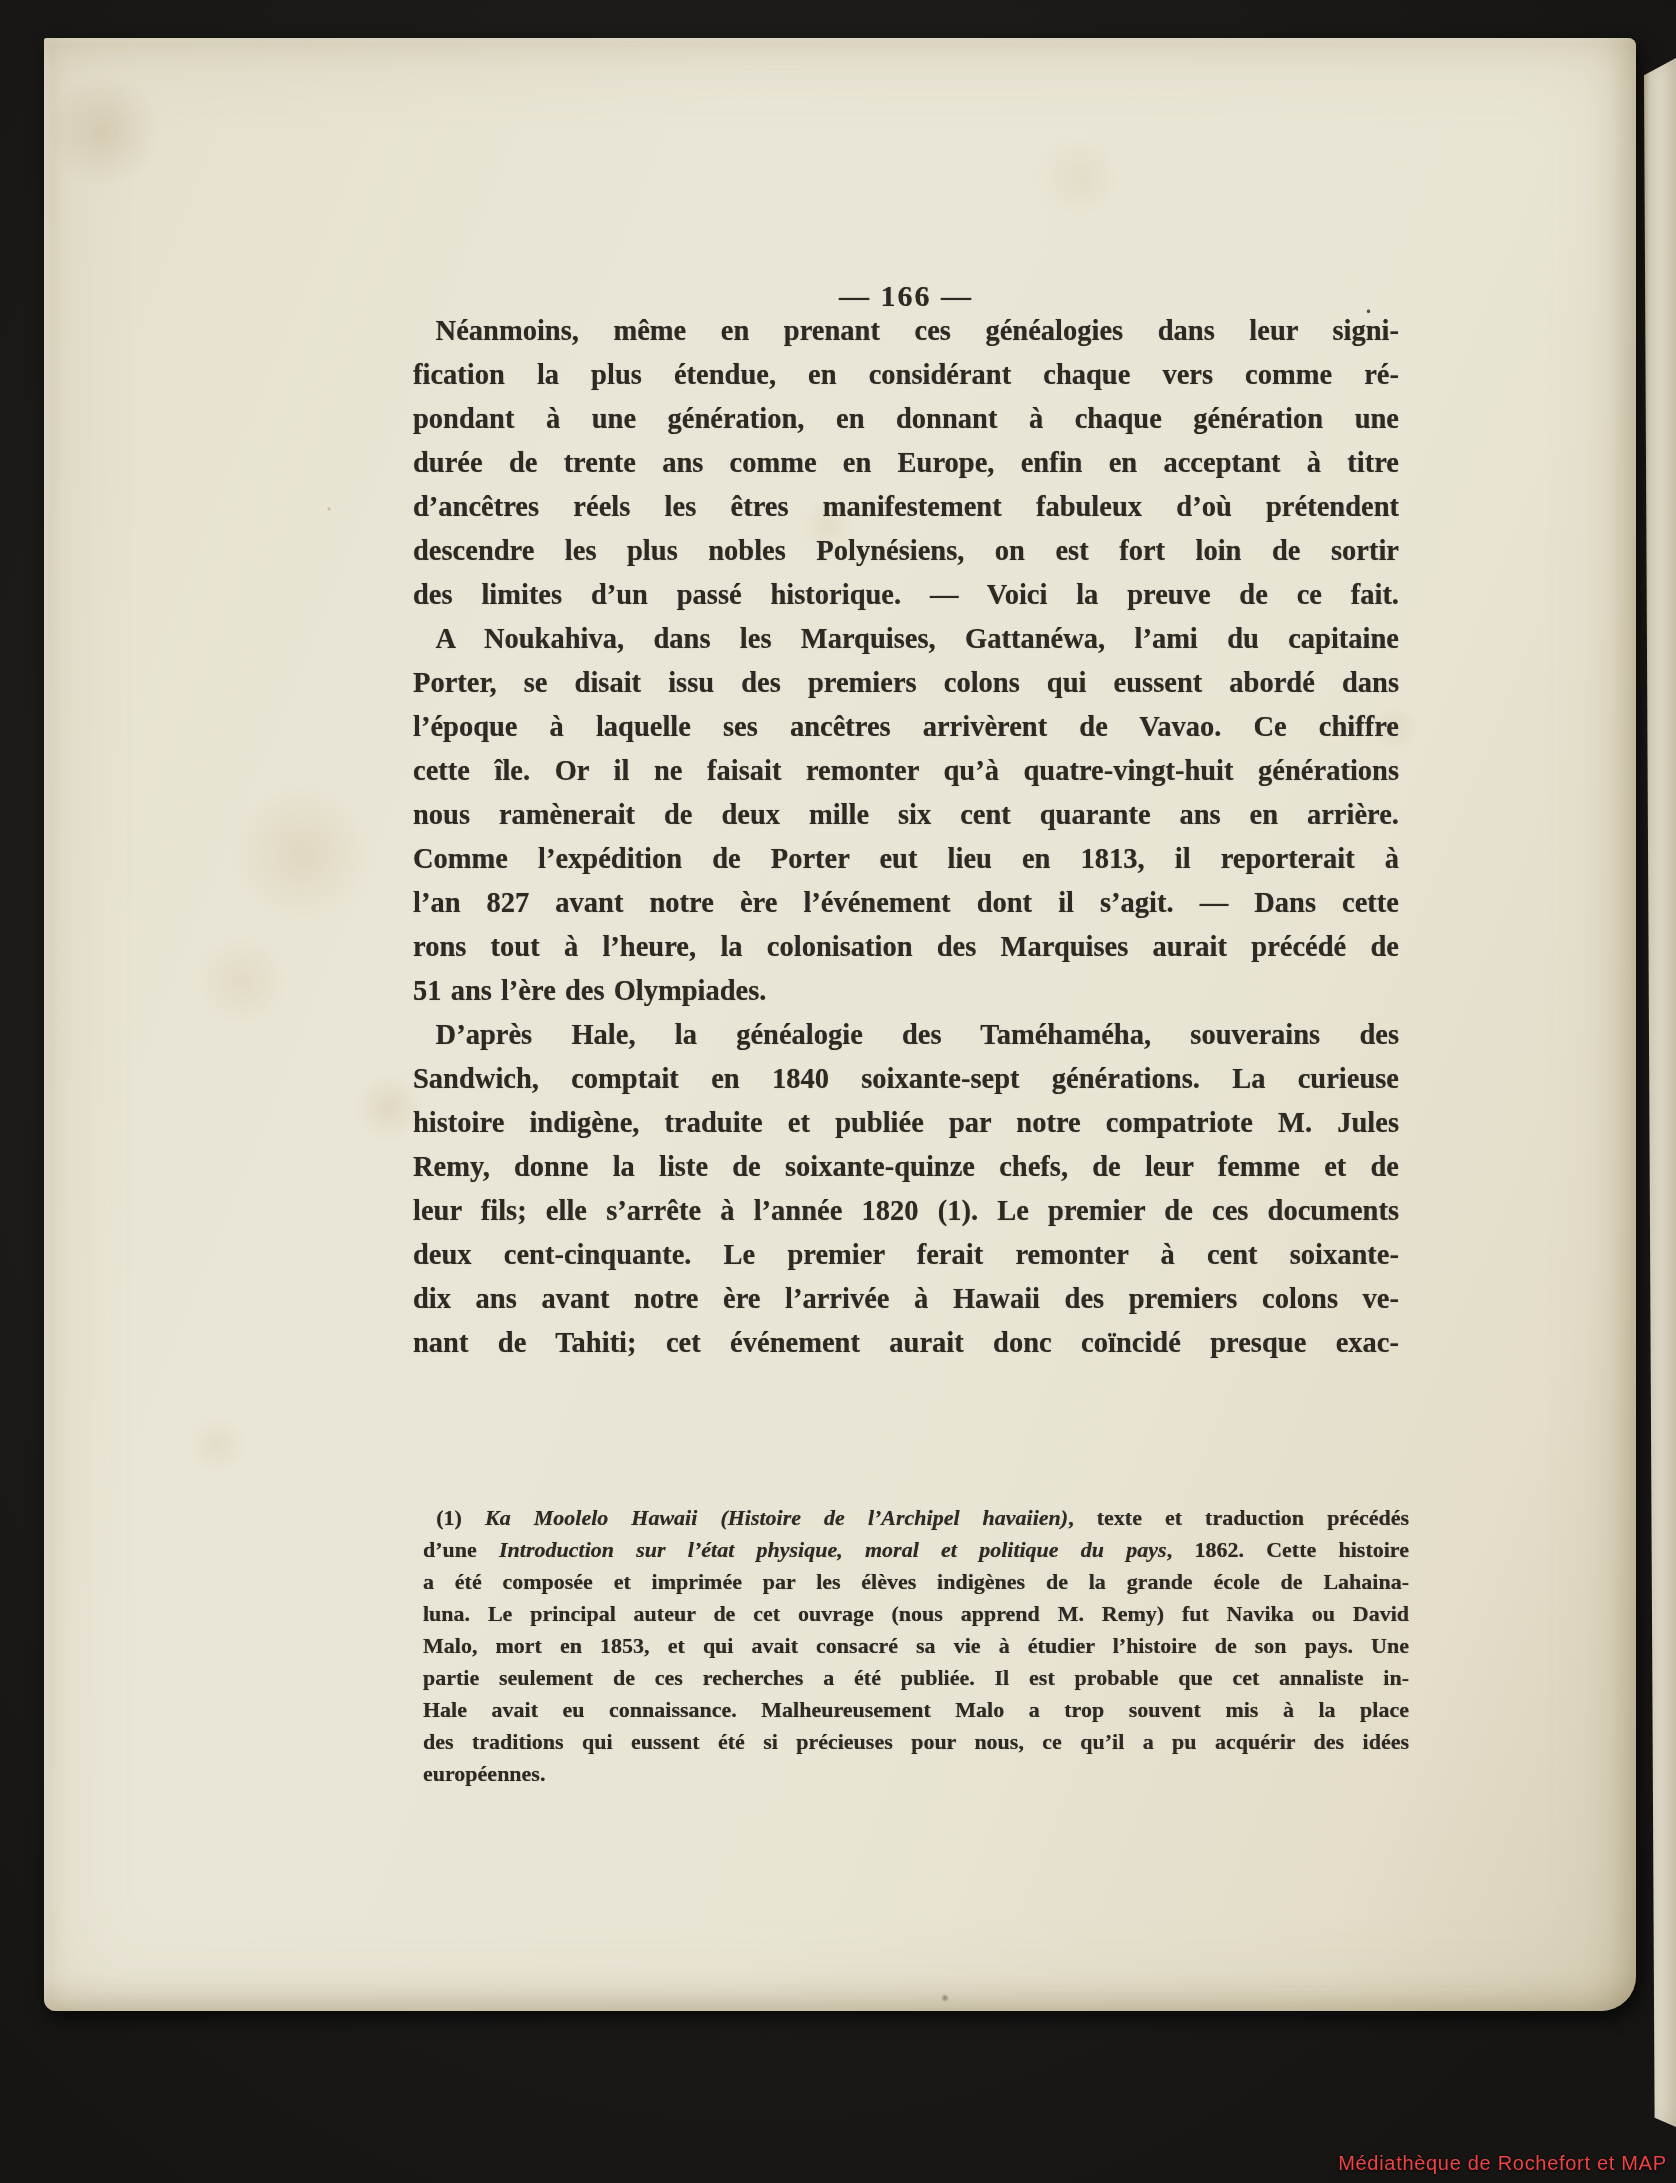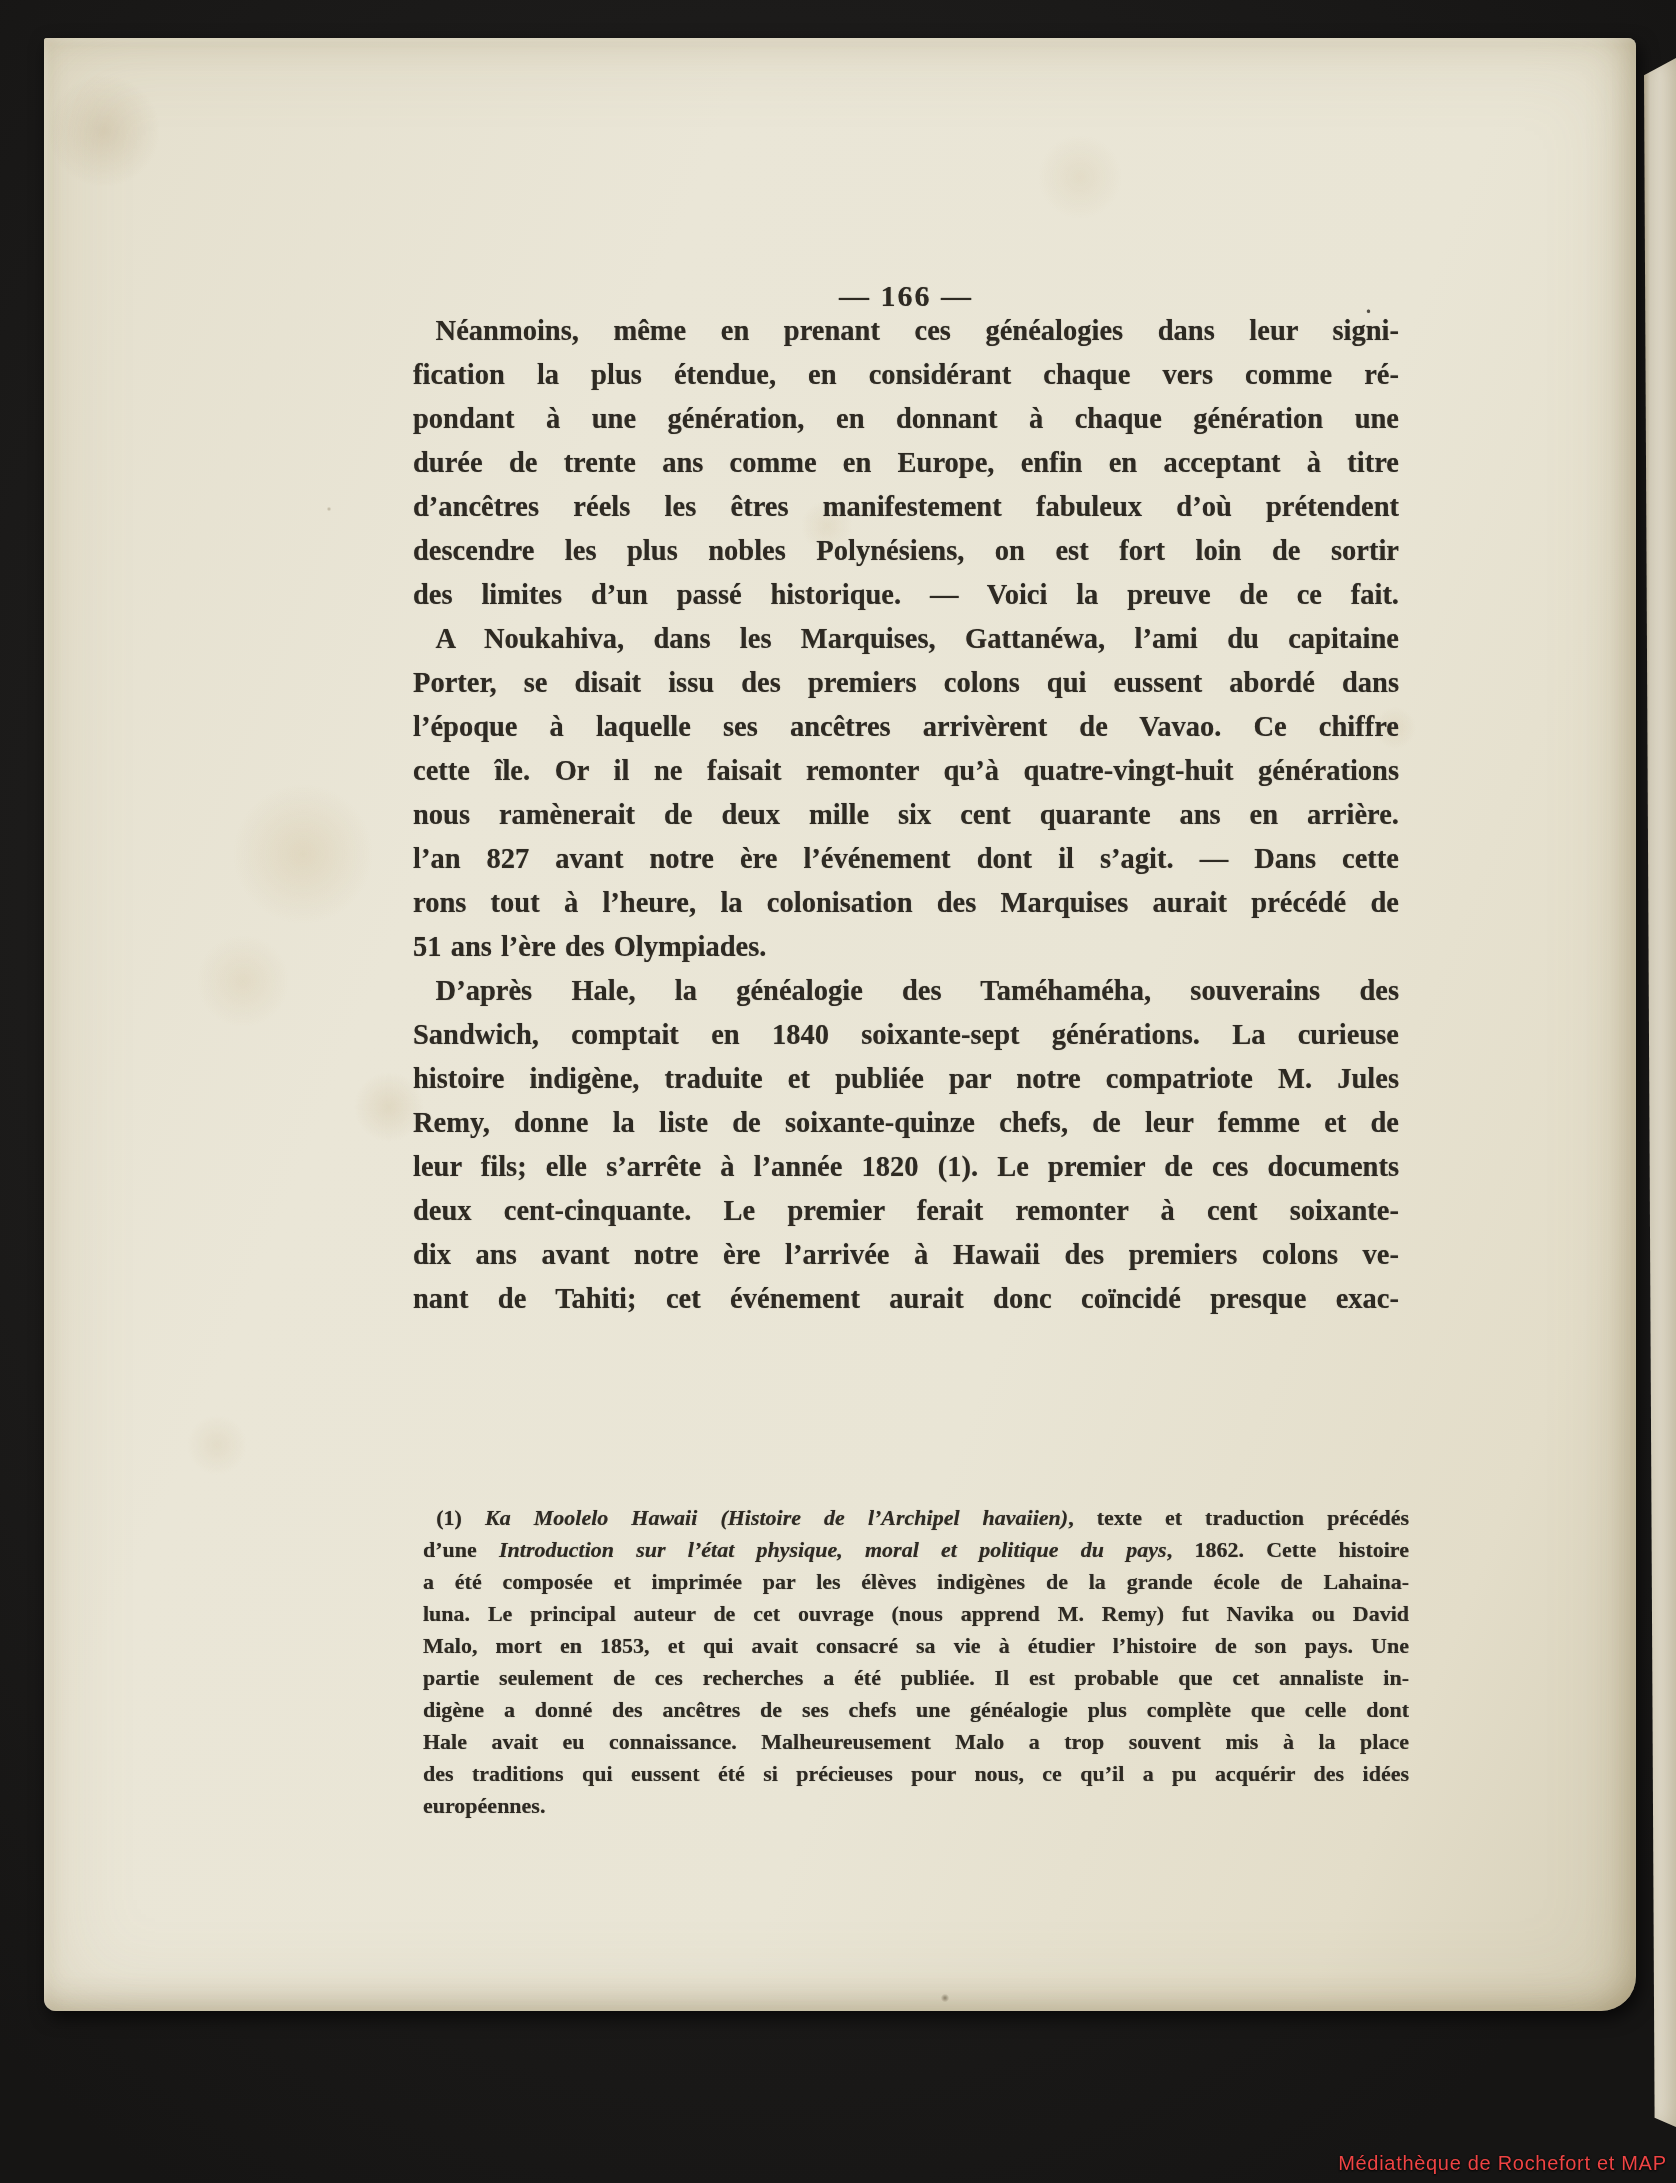--- a/index.html
+++ b/index.html
@@ -126,20 +126,21 @@
       <div class="ln">descendre les plus nobles Polynésiens, on est fort loin de sortir</div>
       <div class="ln">des limites d’un passé historique. — Voici la preuve de ce fait.</div>
     </div>
 
     <div>
       <div class="ln ind">A Noukahiva, dans les Marquises, Gattanéwa, l’ami du capitaine</div>
       <div class="ln">Porter, se disait issu des premiers colons qui eussent abordé dans</div>
       <div class="ln">l’époque à laquelle ses ancêtres arrivèrent de Vavao. Ce chiffre</div>
       <div class="ln">cette île. Or il ne faisait remonter qu’à quatre-vingt-huit générations</div>
       <div class="ln">nous ramènerait de deux mille six cent quarante ans en arrière.</div>
+      <div class="ln">Comme l’expédition de Porter eut lieu en 1813, il reporterait à</div>
       <div class="ln">l’an 827 avant notre ère l’événement dont il s’agit. — Dans cette</div>
       <div class="ln">rons tout à l’heure, la colonisation des Marquises aurait précédé de</div>
       <div class="ln short">51 ans l’ère des Olympiades.</div>
     </div>
 
     <div>
       <div class="ln ind">D’après Hale, la généalogie des Taméhaméha, souverains des</div>
       <div class="ln">Sandwich, comptait en 1840 soixante-sept générations. La curieuse</div>
       <div class="ln">histoire indigène, traduite et publiée par notre compatriote M. Jules</div>
       <div class="ln">Remy, donne la liste de soixante-quinze chefs, de leur femme et de</div>
@@ -154,21 +155,20 @@
     <div class="fn-ln ind">
       <span>(1) </span><span class="it">Ka Moolelo Hawaii (Histoire de l’Archipel havaiien)</span><span>, texte et traduction précédés</span>
     </div>
     <div class="fn-ln">
       <span>d’une </span><span class="it">Introduction sur l’état physique, moral et politique du pays</span><span>, 1862. Cette histoire</span>
     </div>
     <div class="fn-ln">a été composée et imprimée par les élèves indigènes de la grande école de Lahaina-</div>
     <div class="fn-ln">luna. Le principal auteur de cet ouvrage (nous apprend M. Remy) fut Navika ou David</div>
     <div class="fn-ln">Malo, mort en 1853, et qui avait consacré sa vie à étudier l’histoire de son pays. Une</div>
     <div class="fn-ln">partie seulement de ces recherches a été publiée. Il est probable que cet annaliste in-</div>
-    <div class="fn-ln">digène a donné des ancêtres de ses chefs une généalogie plus complète que celle dont</div>
     <div class="fn-ln">Hale avait eu connaissance. Malheureusement Malo a trop souvent mis à la place</div>
     <div class="fn-ln">des traditions qui eussent été si précieuses pour nous, ce qu’il a pu acquérir des idées</div>
     <div class="fn-ln short">européennes.</div>
   </div>
 </div>
 
 <div class="next-page-edge"></div>
 
 <div class="watermark">Médiathèque de Rochefort et MAP</div>
 

